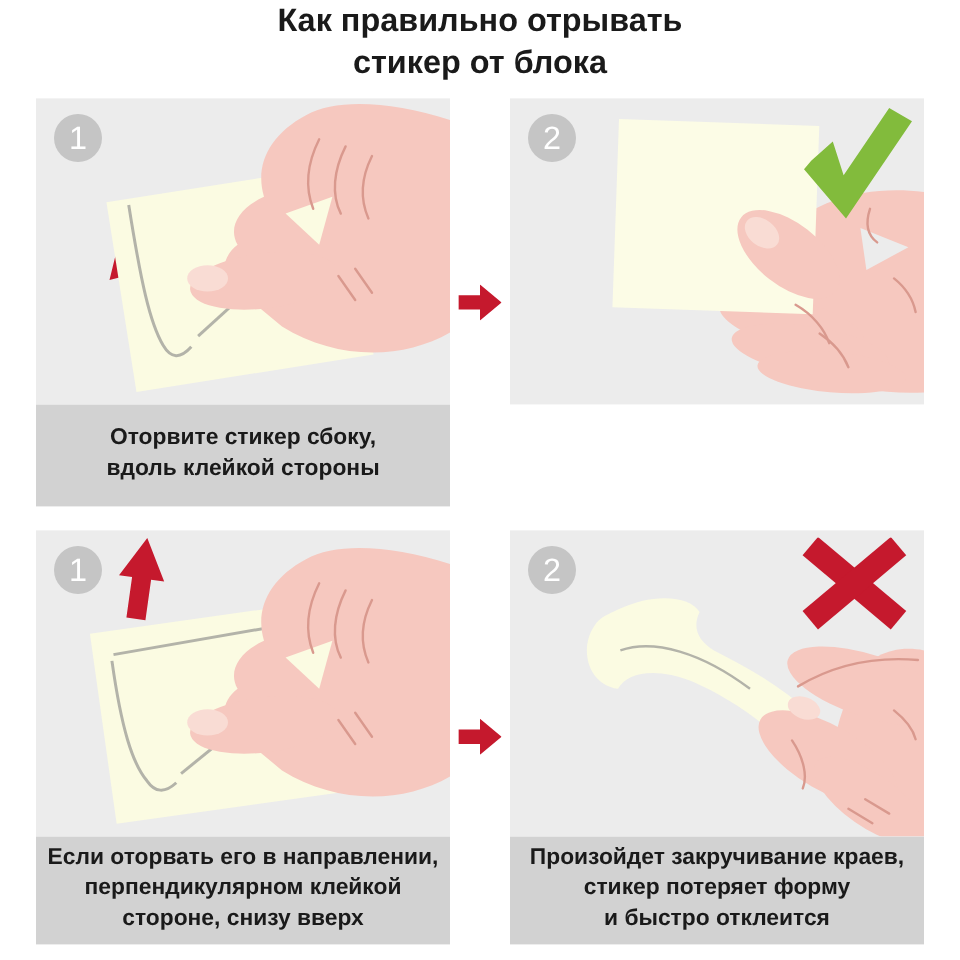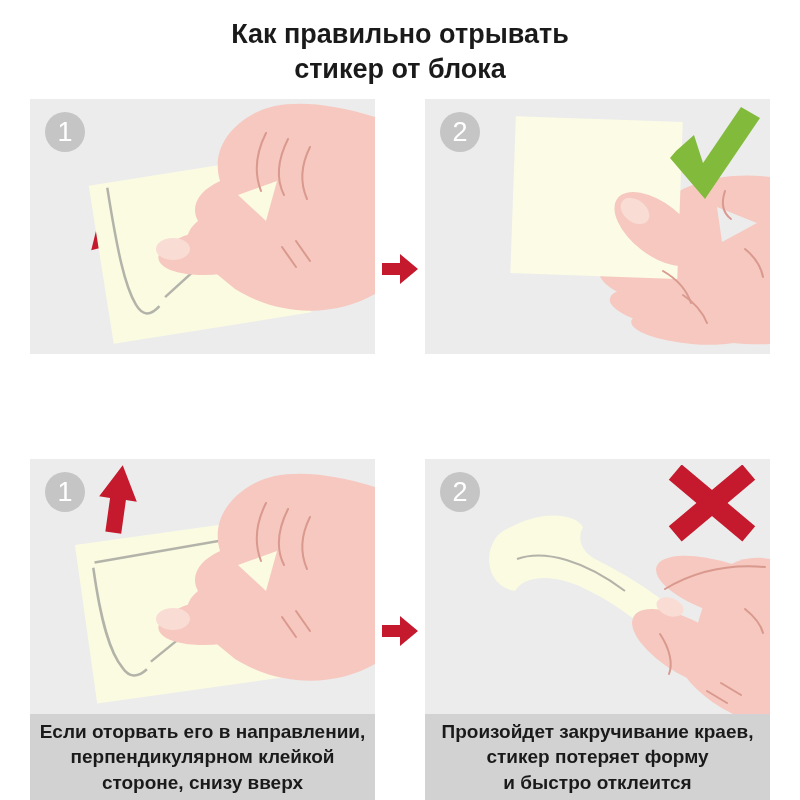--- a/index.html
+++ b/index.html
@@ -1,21 +1,21 @@
 <!DOCTYPE html>
 <html><head>
 <meta charset="utf-8">
 <style>
   html,body{margin:0;padding:0;}
   body{
     width:800px;height:800px;overflow:hidden;background:#ffffff;
     font-family:"Liberation Sans",sans-serif;color:#1a1a1a;
   }
   .page-title{
-    margin:0;padding-top:17px;margin-bottom:13px;
+    margin:0;margin-bottom:13px;
     text-align:center;font-size:27px;font-weight:600;line-height:1.28;
     white-space:pre-line;
   }
   .grid{
     position:relative;margin-left:30px;width:740px;
     display:grid;grid-template-columns:345px 345px;grid-template-rows:340px 345px;
     column-gap:50px;row-gap:20px;
   }
   .panel{display:flex;flex-direction:column;}
   .art{position:relative;height:255px;background:#ececec;overflow:hidden;flex:0 0 auto;}
@@ -71,20 +71,22 @@
           <g stroke="#d9998e" stroke-width="2" fill="none" stroke-linecap="round">
             <path d="M 236,34 C 226,54 224,74 231,92"></path>
             <path d="M 258,40 C 248,60 246,80 254,96"></path>
             <path d="M 280,48 C 271,66 270,84 277,100"></path>
             <path d="M 252,148 l 14,20"></path>
             <path d="M 266,142 l 14,20"></path>
           </g>
         </g>
       </svg>
     </div>
+    <div class="caption">Оторвите стикер сбоку,
+вдоль клейкой стороны</div>
   </section>
 
   <section class="panel">
     <div class="art">
       <div class="badge">
         <span>2</span>
       </div>
       <svg class="result-icon" width="110" height="100" viewBox="0 0 110 100">
         <polygon fill="#82bb3c" points="24,46 42,30 51,58 89,2 108,13 53,94 18,53"></polygon>
       </svg>

